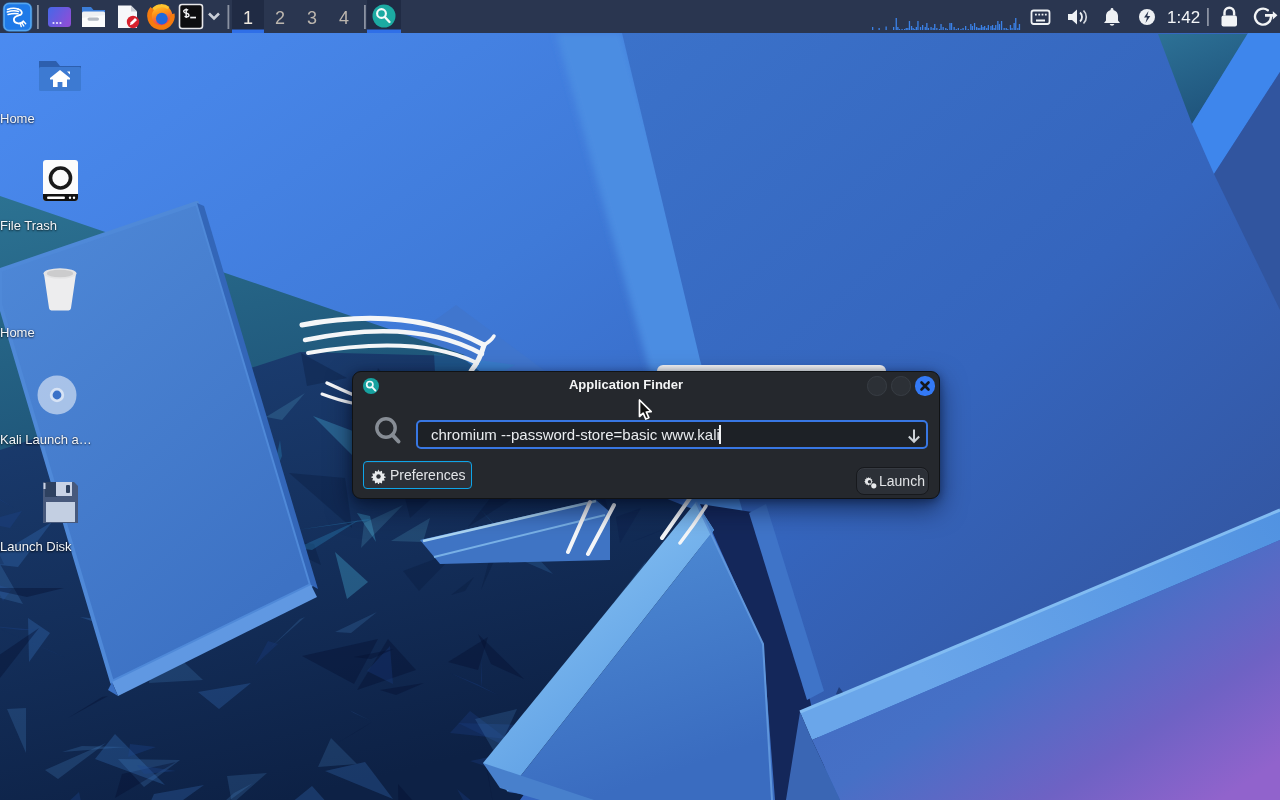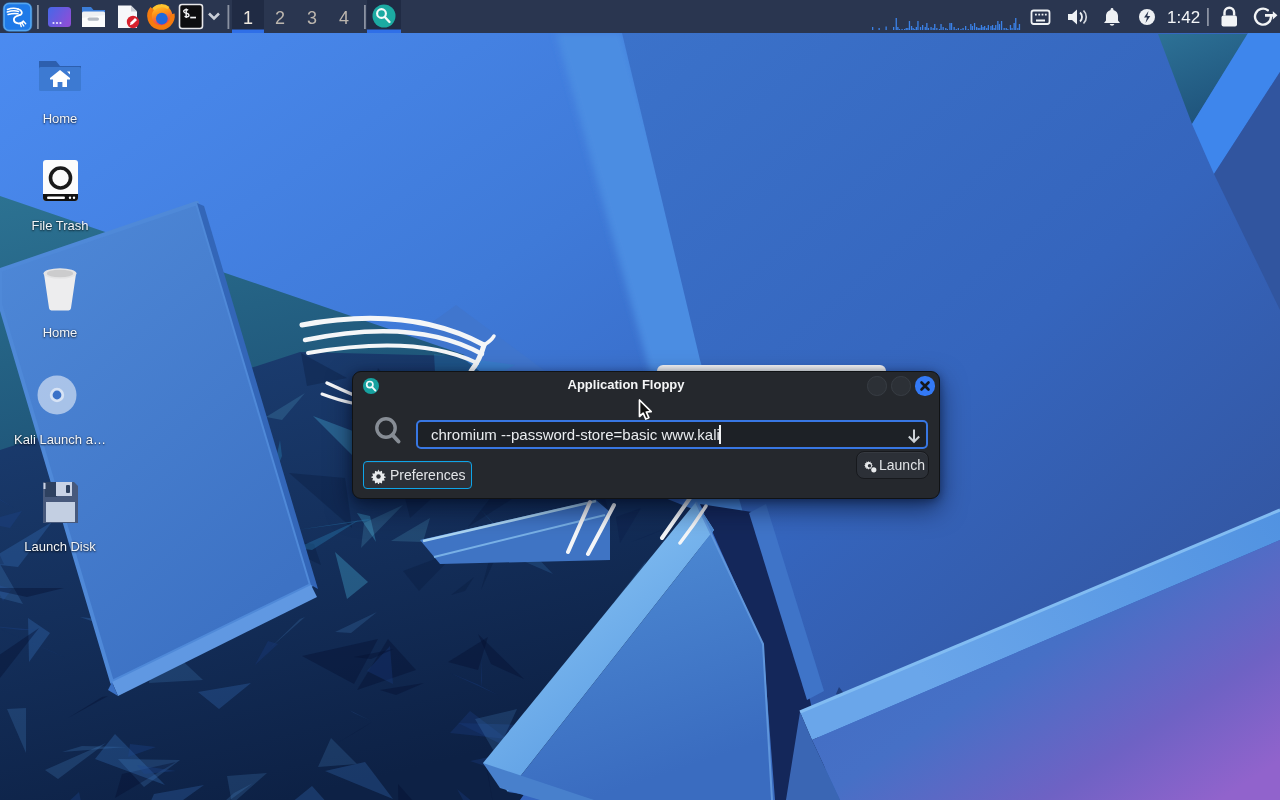--- a/index.html
+++ b/index.html
@@ -1,18 +1,18 @@
 <!DOCTYPE html>
 <html><head><meta charset="utf-8">
 <style>
 * { margin:0; padding:0; box-sizing:border-box; }
 html,body { width:1280px; height:800px; overflow:hidden; font-family:"Liberation Sans", sans-serif; }
 #desk { position:relative; width:1280px; height:800px; background:#3a6fc8; }
 .abs { position:absolute; }
-.dlabel { position:absolute; width:120px; text-align:center; color:#f2f5f9; font-size:13px;
+.dlabel { position:absolute; width:120px; color:#f2f5f9; font-size:13px;
   text-shadow:0 1px 2px rgba(0,0,0,0.65), 0 0 2px rgba(0,0,0,0.4); }
 </style></head>
 <body>
 <div id="desk">
 
 <svg class="abs" style="left:0;top:0" width="1280" height="800" viewBox="0 0 1280 800">
 <defs>
 <linearGradient id="base" x1="0" y1="0" x2="1" y2="0.9">
  <stop offset="0" stop-color="#4c8cf2"></stop>
           <stop offset="0.38" stop-color="#3f7ad8"></stop>
@@ -256,21 +256,21 @@
 
 <div class="abs" style="left:657px;top:365px;width:229px;height:10px;border-radius:6px 6px 0 0;
  background:linear-gradient(#f6f6f7,#dcdfe2);"></div>
 <div class="abs" style="left:352px;top:371px;width:588px;height:128px;background:#25282d;
  border:1px solid #101214;border-radius:9px;box-shadow:0 10px 26px rgba(0,10,30,0.55), 0 2px 8px rgba(0,10,30,0.4);">
   <svg class="abs" style="left:9px;top:5px" width="18" height="18" viewBox="0 0 18 18">
     <circle cx="9" cy="9" r="8" fill="#17a2a0"></circle>
     <circle cx="7.8" cy="7.6" r="3.1" fill="none" stroke="#f2fbfb" stroke-width="1.7"></circle>
     <line x1="10.2" y1="10.2" x2="13.4" y2="13.6" stroke="#f2fbfb" stroke-width="1.9" stroke-linecap="round"></line>
   </svg>
-  <div class="abs" style="left:0;top:5px;width:546px;text-align:center;color:#f4f5f6;font-size:13px;font-weight:bold;">Application Floppy</div>
+  <div class="abs" style="left:0;top:5px;width:546px;text-align:center;color:#f4f5f6;font-size:13px;font-weight:bold;">Application Finder</div>
   <div class="abs" style="left:514px;top:4.2px;width:19.5px;height:19.5px;border-radius:50%;background:#2c3036;border:1px solid #383d44;"></div>
   <div class="abs" style="left:538px;top:4.2px;width:19.5px;height:19.5px;border-radius:50%;background:#2c3036;border:1px solid #383d44;"></div>
   <div class="abs" style="left:562px;top:4.2px;width:19.5px;height:19.5px;border-radius:50%;background:#3379f6;">
     <svg class="abs" style="left:4px;top:4px" width="12" height="12" viewBox="0 0 12 12">
       <path d="M2.5,2.5 L9.5,9.5 M9.5,2.5 L2.5,9.5" stroke="#15181c" stroke-width="2.6" stroke-linecap="round"></path>
     </svg>
   </div>
   <svg class="abs" style="left:20px;top:44px" width="30" height="30" viewBox="0 0 30 30">
     <circle cx="13" cy="12" r="9.2" fill="none" stroke="#878d95" stroke-width="3.4"></circle>
     <line x1="19.5" y1="19" x2="25.5" y2="25.5" stroke="#878d95" stroke-width="4" stroke-linecap="round"></line>
@@ -282,21 +282,21 @@
       <path d="M9,2.5 L9,14 M3.8,9.5 L9,14.8 L14.2,9.5" stroke="#ccd1d6" stroke-width="2" fill="none"></path>
     </svg>
   </div>
   <div class="abs" style="left:10px;top:89px;width:109px;height:28px;background:#2c3037;border:1px solid #0ea5e9;border-radius:4px;box-shadow:inset 0 1px 0 rgba(255,255,255,0.05);">
     <svg class="abs" style="left:7px;top:6.5px" width="15" height="15" viewBox="0 0 15 15">
       <path d="M7.5,0.5 l1.1,2.2 2.4,-0.9 0.2,2.6 2.6,0.2 -0.9,2.4 2.2,1.1 -2.2,1.1 0.9,2.4 -2.6,0.2 -0.2,2.6 -2.4,-0.9 -1.1,2.2 -1.1,-2.2 -2.4,0.9 -0.2,-2.6 -2.6,-0.2 0.9,-2.4 -2.2,-1.1 2.2,-1.1 -0.9,-2.4 2.6,-0.2 0.2,-2.6 2.4,0.9 z" fill="#e8eaec"></path>
       <circle cx="7.5" cy="7.5" r="2.2" fill="#2c3037"></circle>
     </svg>
     <div class="abs" style="left:26px;top:5px;color:#e2e4e7;font-size:14px;">Preferences</div>
   </div>
-  <div class="abs" style="left:503px;top:79px;width:73px;height:28px;background:#2c3037;border:1px solid #17191d;border-radius:8px;box-shadow:inset 0 1px 0 rgba(255,255,255,0.05);">
+  <div class="abs" style="left:503px;top:95px;width:73px;height:28px;background:#2c3037;border:1px solid #17191d;border-radius:8px;box-shadow:inset 0 1px 0 rgba(255,255,255,0.05);">
     <svg class="abs" style="left:6px;top:7px" width="14" height="14" viewBox="0 0 14 14">
       <path d="M5,0.5 l0.8,1.6 1.8,-0.7 0.15,1.9 1.9,0.15 -0.7,1.8 1.6,0.8 -1.6,0.8 0.7,1.8 -1.9,0.15 -0.15,1.9 -1.8,-0.7 -0.8,1.6 -0.8,-1.6 -1.8,0.7 -0.15,-1.9 -1.9,-0.15 0.7,-1.8 -1.6,-0.8 1.6,-0.8 -0.7,-1.8 1.9,-0.15 0.15,-1.9 1.8,0.7 z" fill="#e8eaec" transform="translate(1.5,1.5) scale(0.8)"></path>
       <circle cx="6.5" cy="6.7" r="1.7" fill="#2c3037"></circle>
       <circle cx="10.8" cy="10.8" r="2.6" fill="#e8eaec"></circle>
     </svg>
     <div class="abs" style="left:22px;top:5px;color:#e2e4e7;font-size:14px;">Launch</div>
   </div>
 </div>
 <svg class="abs" style="left:634px;top:396px" width="20" height="28" viewBox="0 0 20 28">
  <path d="M5.5,4 L5.5,20.5 L9.2,17.2 L11.7,23 L14.8,21.7 L12.3,16 L17.2,15.6 Z" fill="#111111" stroke="#ffffff" stroke-width="1.7" stroke-linejoin="round"></path>

